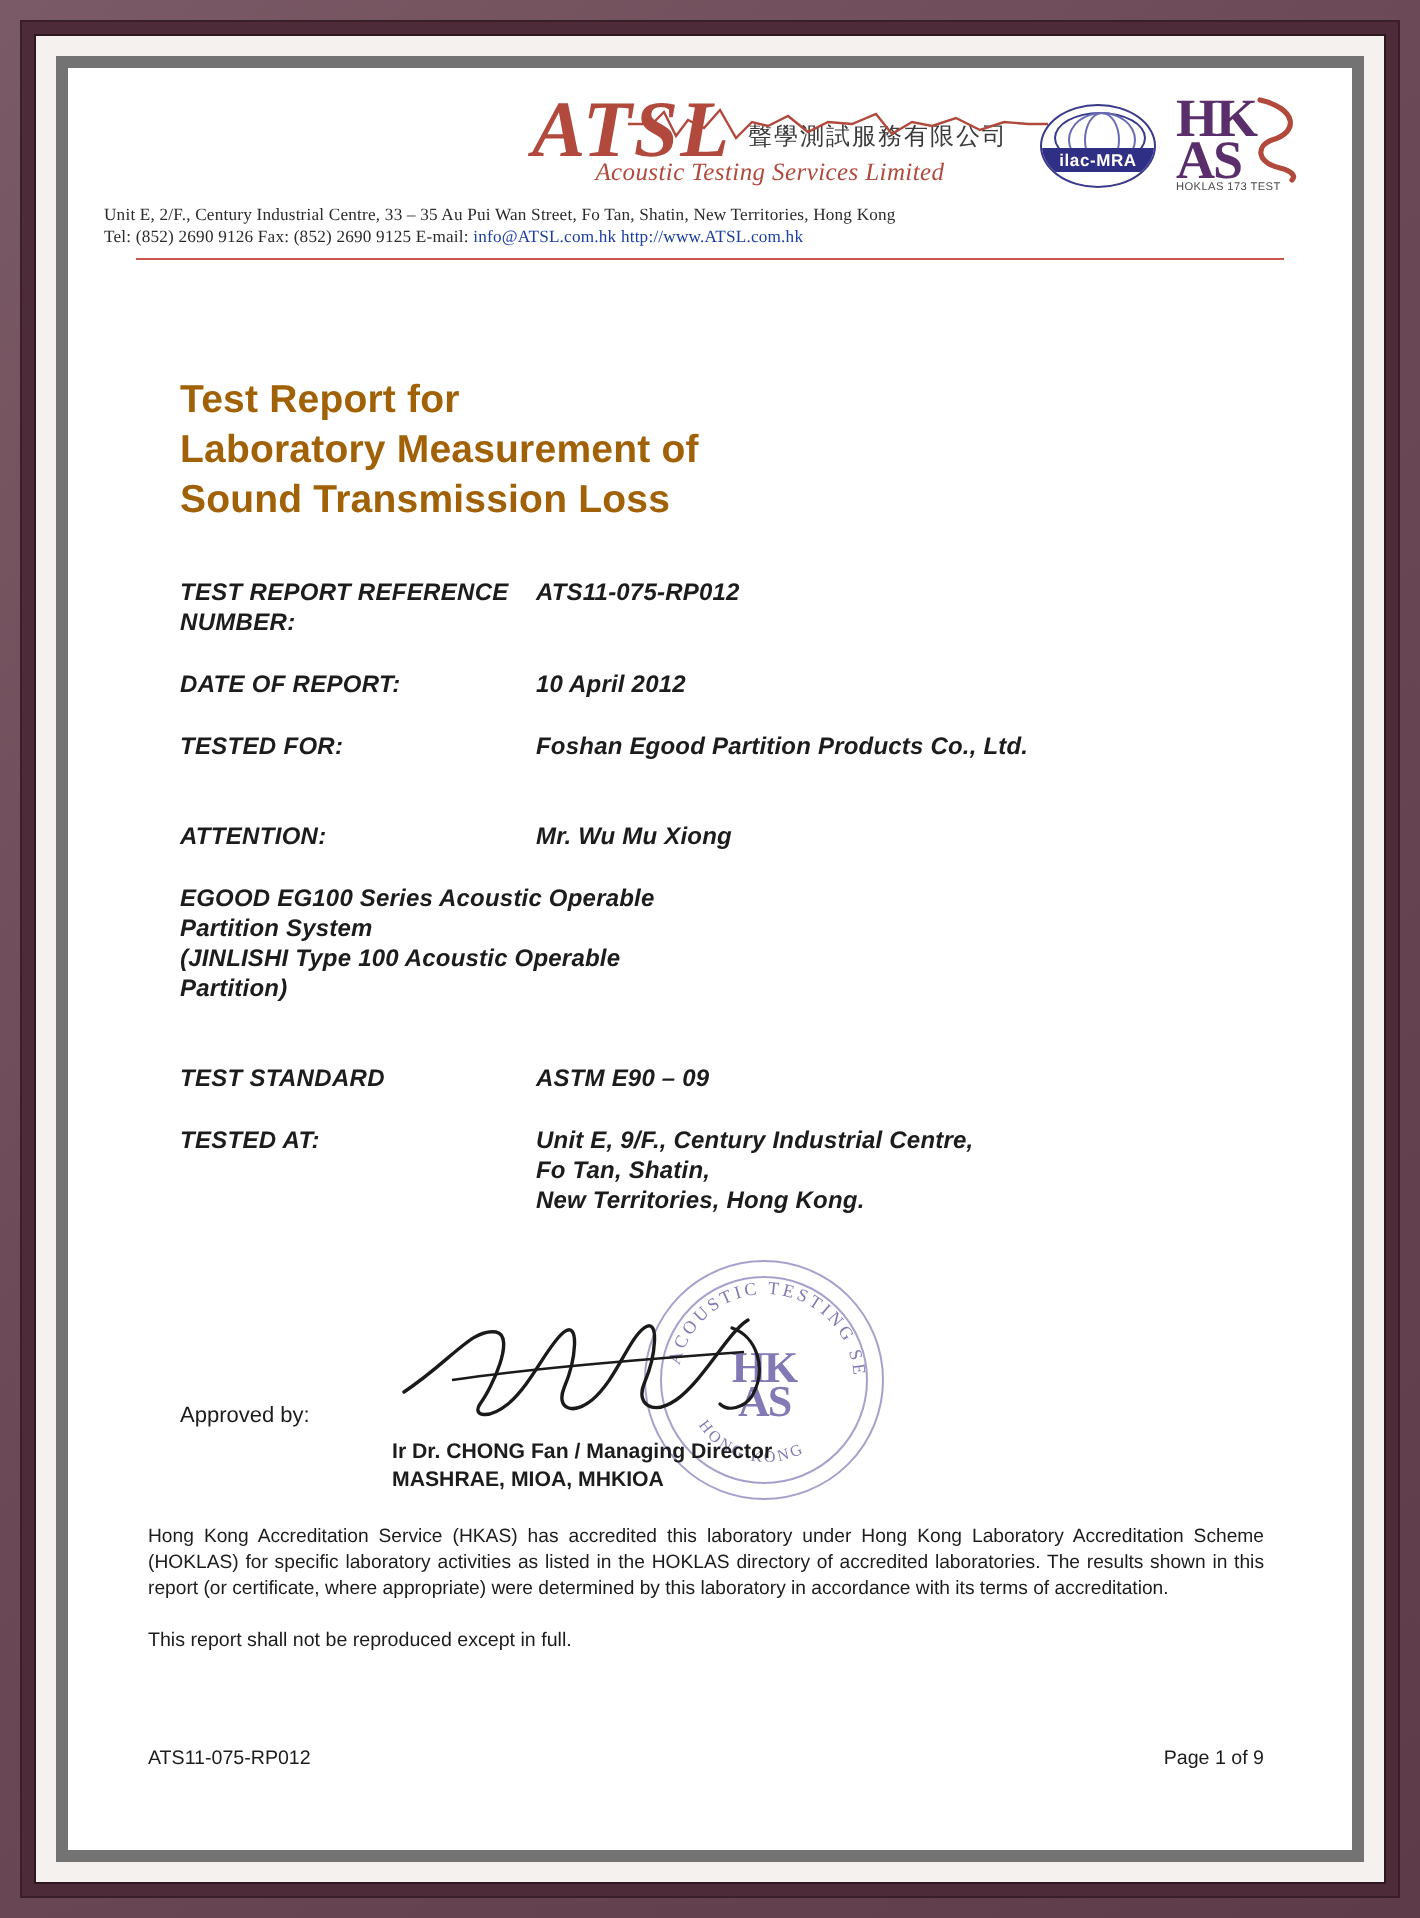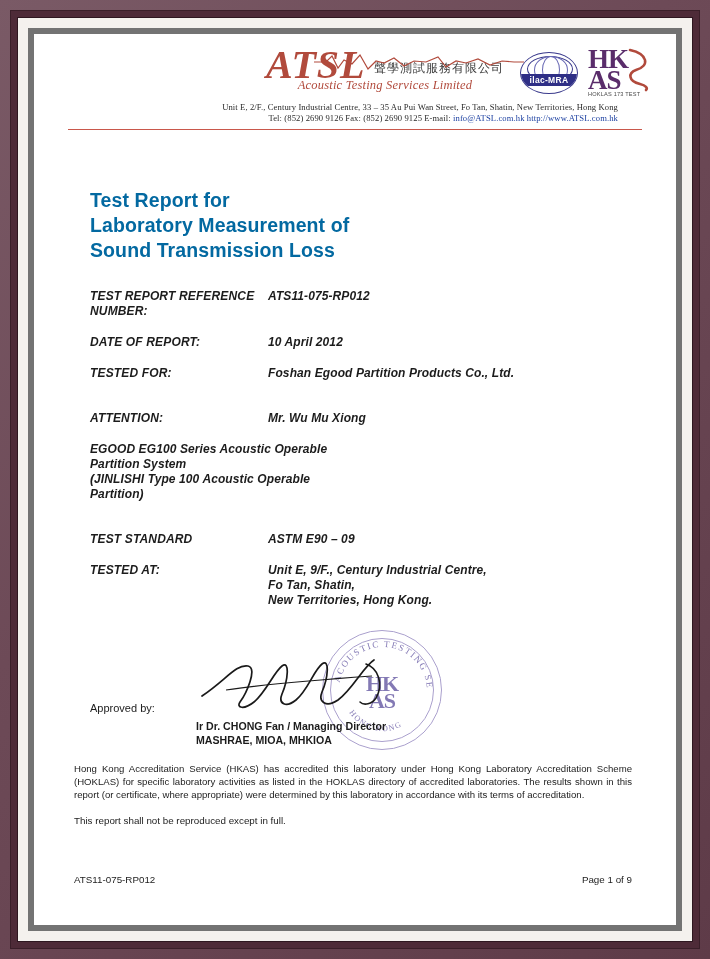--- a/index.html
+++ b/index.html
@@ -141,21 +141,21 @@
   .hkas .swoosh {
     position: absolute; right: 0; top: 0;
     width: 26px; height: 44px;
   }
   .hkas .cap {
     font-size: 5.6px; color: #4a4a4a;
     letter-spacing: .2px; margin-top: 1px;
   }
 
   .lh-address {
-    text-align: right;
+    text-align: left;
     font-family: "Liberation Serif", serif;
     font-size: 8.6px;
     color: #2b2b2b;
     margin-top: 2px;
     line-height: 11px;
     letter-spacing: .1px;
     padding-right: 40px;
   }
   .lh-address .blue { color: #1b3fa0; }
   .lh-rule {
@@ -164,21 +164,21 @@
     background: #c0392b;
     opacity: .85;
   }
 
   
   .content { padding: 36px 44px 0 56px; }
 
   .doc-title {
     font-size: 19.5px;
     font-weight: bold;
-    color: #0369a1;
+    color: #a16207;
     line-height: 25px;
     letter-spacing: .1px;
     margin-bottom: 26px;
   }
 
   .fields { font-size: 12px; color: #1c1c1c; font-style: italic; }
   .frow { display: flex; margin-bottom: 16px; }
   .flabel {
     width: 178px;
     flex: 0 0 178px;

